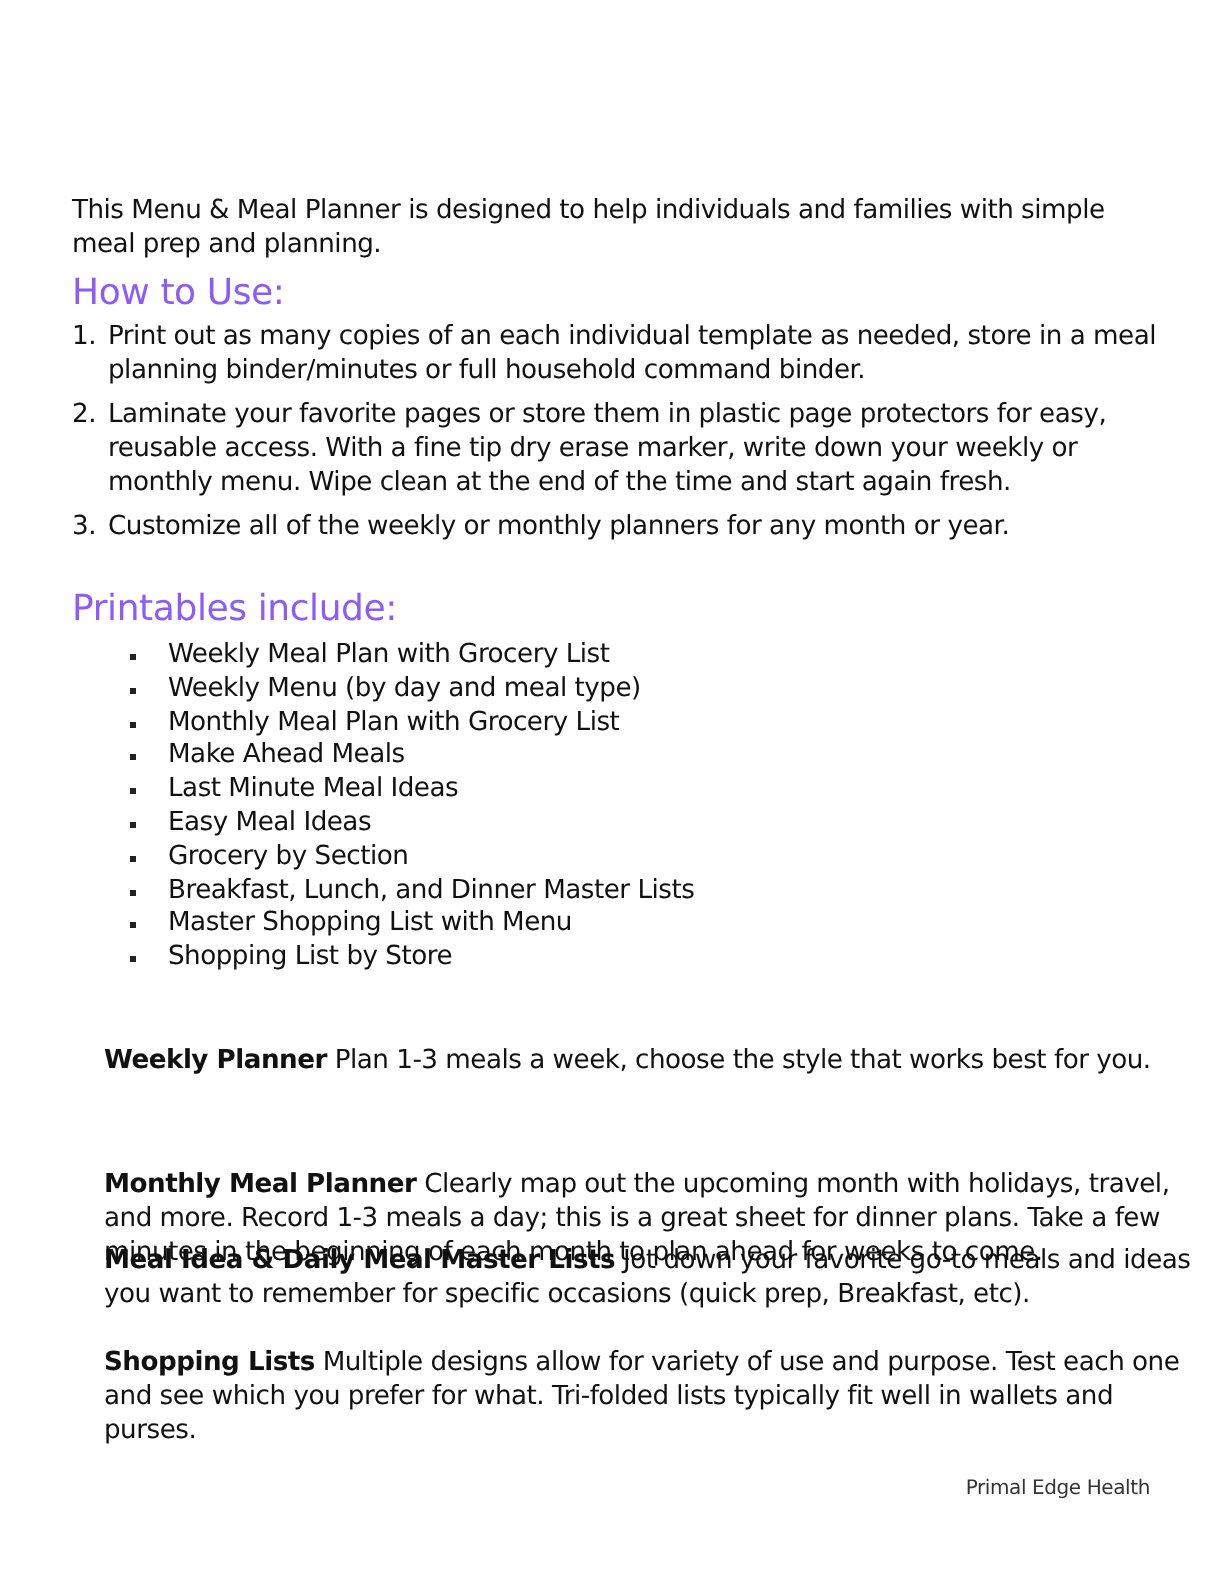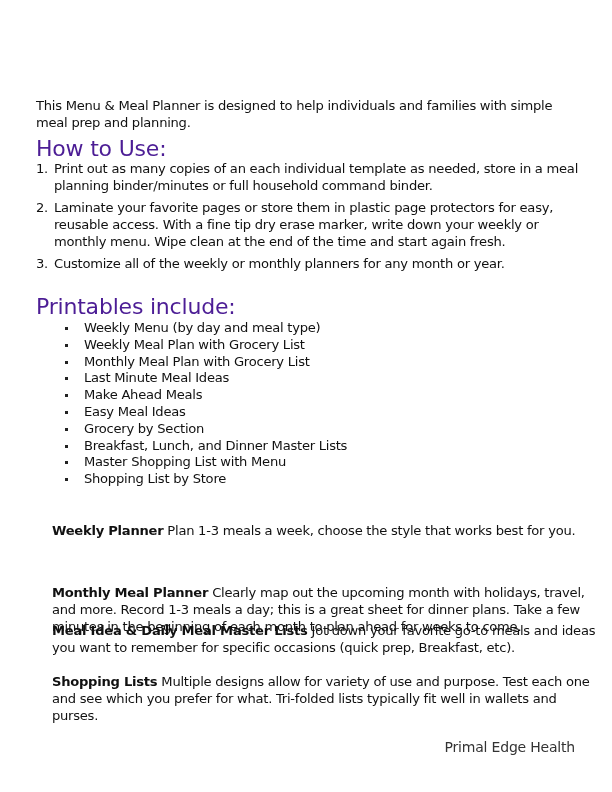--- a/index.html
+++ b/index.html
@@ -5,22 +5,22 @@
   html, body { margin: 0; padding: 0; background: #ffffff; }
   body {
     width: 612px; height: 792px; position: relative; overflow: hidden;
     font-family: "DejaVu Sans", sans-serif; color: #111111;
   }
   .intro {
     position: absolute; left: 36px; top: 84px; width: 545px;
     font-size: 13.1px; line-height: 17px; letter-spacing: -0.25px;
   }
   .h2 {
-    position: absolute; left: 36px; font-size: 22px; font-weight: normal;
-    color: #4c1d95; letter-spacing: -0.2px; margin: 0;
+    position: absolute; left: 36px; font-size: 18px; font-weight: normal;
+    color: #8b5cf6; letter-spacing: -0.2px; margin: 0;
   }
   .howto-h { top: 136px; }
   .print-h { top: 294px; }
   ol.steps {
     position: absolute; left: 36px; top: 160px; width: 548px;
     margin: 0; padding: 0; list-style: none;
     font-size: 13.1px; line-height: 17px; letter-spacing: -0.25px;
   }
   ol.steps li { position: relative; padding-left: 18px; margin-bottom: 5px; }
   ol.steps li .num { position: absolute; left: 0; top: 0; }
@@ -36,42 +36,42 @@
     position: absolute; left: 36px; width: 548px;
     font-size: 13.1px; line-height: 17px; letter-spacing: -0.25px; margin: 16px;
   }
   .para b { font-weight: bold; }
   .p1 { top: 506px; }
   .p2 { top: 568px; }
   .p3 { top: 606px; }
   .p4 { top: 657px; }
   .footer {
     position: absolute; right: 37px; top: 739px;
-    font-size: 14px; color: #333; letter-spacing: -0.2px;
+    font-size: 10px; color: #333; letter-spacing: -0.2px;
   }
 </style>
 </head>
 <body>
 
 <p class="intro">This Menu &amp; Meal Planner is designed to help individuals and families with simple meal prep and planning.</p>
 
 <h2 class="h2 howto-h">How to Use:</h2>
 <ol class="steps">
   <li><span class="num">1.</span><span>Print out as many copies of an each individual template as needed, store in a meal planning binder/minutes or full household command binder.</span></li>
   <li><span class="num">2.</span><span>Laminate your favorite pages or store them in plastic page protectors for easy, reusable access. With a fine tip dry erase marker, write down your weekly or monthly menu. Wipe clean at the end of the time and start again fresh.</span></li>
   <li><span class="num">3.</span><span>Customize all of the weekly or monthly planners for any month or year.</span></li>
 </ol>
 
 <h2 class="h2 print-h">Printables include:</h2>
 <ul class="bullets">
+  <li><span class="dot"></span><span>Weekly Meal Plan with Grocery List</span></li>
   <li><span class="dot"></span><span>Weekly Menu (by day and meal type)</span></li>
-  <li><span class="dot"></span><span>Weekly Meal Plan with Grocery List</span></li>
   <li><span class="dot"></span><span>Monthly Meal Plan with Grocery List</span></li>
+  <li><span class="dot"></span><span>Make Ahead Meals</span></li>
   <li><span class="dot"></span><span>Last Minute Meal Ideas</span></li>
-  <li><span class="dot"></span><span>Make Ahead Meals</span></li>
   <li><span class="dot"></span><span>Easy Meal Ideas</span></li>
   <li><span class="dot"></span><span>Grocery by Section</span></li>
   <li><span class="dot"></span><span>Breakfast, Lunch, and Dinner Master Lists</span></li>
   <li><span class="dot"></span><span>Master Shopping List with Menu</span></li>
   <li><span class="dot"></span><span>Shopping List by Store</span></li>
 </ul>
 
 <p class="para p1"><b>Weekly Planner</b><span> Plan 1-3 meals a week, choose the style that works best for you.</span></p>
 <p class="para p2"><b>Monthly Meal Planner</b><span> Clearly map out the upcoming month with holidays, travel, and more. Record 1-3 meals a day; this is a great sheet for dinner plans. Take a few minutes in the beginning of each month to plan ahead for weeks to come.</span></p>
 <p class="para p3"><b>Meal Idea &amp; Daily Meal Master Lists</b><span> Jot down your favorite go-to meals and ideas you want to remember for specific occasions (quick prep, Breakfast, etc).</span></p>

